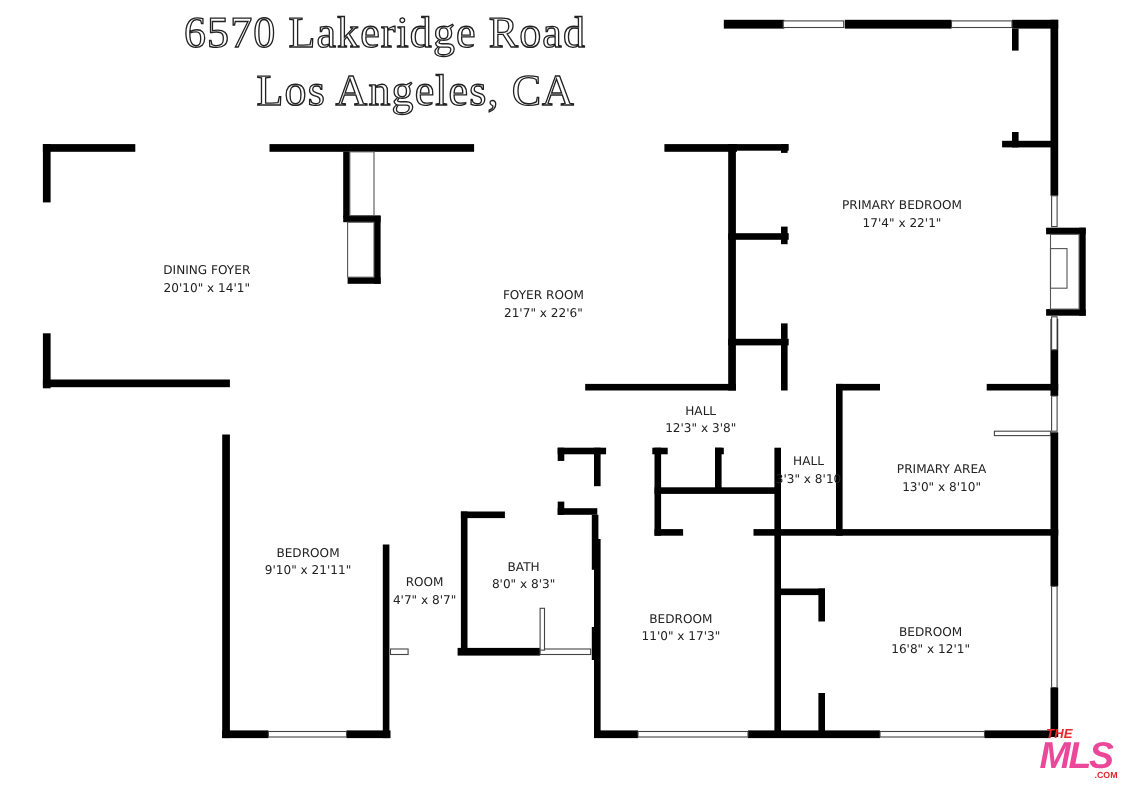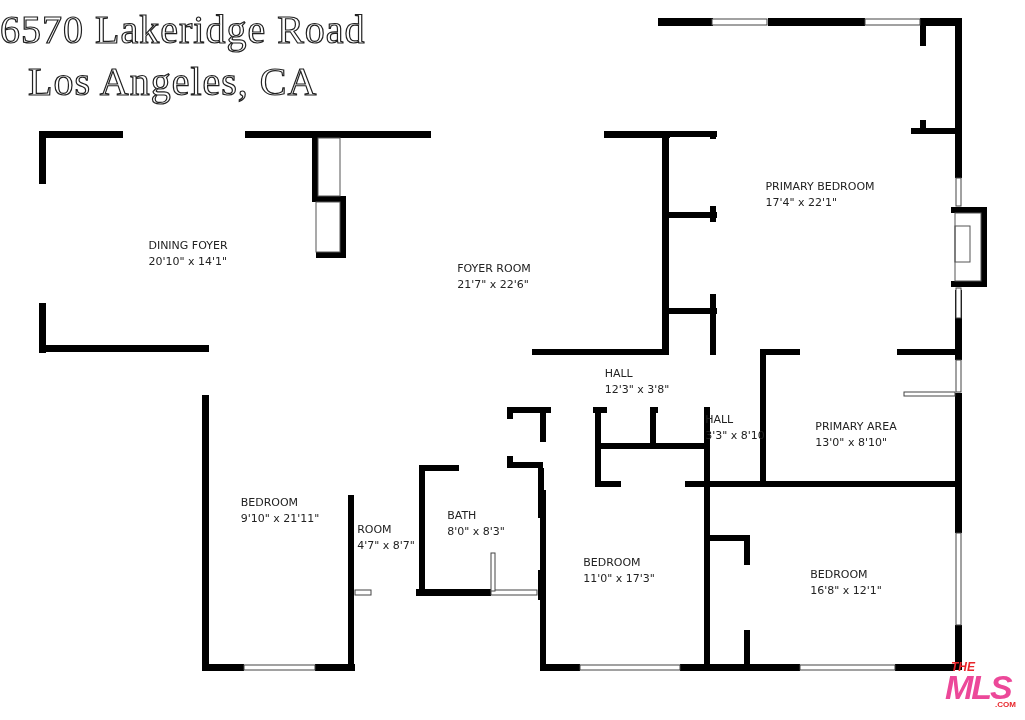--- a/index.html
+++ b/index.html
@@ -1,21 +1,21 @@
 <!DOCTYPE html>
 <html><head>
 <meta charset="utf-8">
 <style>
   html, body { margin:0; padding:0; background:#ffffff; }
   body { width:1025px; height:720px; position:relative; overflow:hidden; font-family:"DejaVu Sans", sans-serif; }
-  .title { position:absolute; left:0; width:700px; text-align:left; font-family:"Liberation Serif", serif; color:#fff; -webkit-text-stroke:1.2px #222; font-size:40px; letter-spacing:1px; }
+  .title { position:absolute; left:0; width:700px; text-align:center; font-family:"Liberation Serif", serif; color:#fff; -webkit-text-stroke:1.2px #222; font-size:40px; letter-spacing:1px; }
   .title.l1 { top:6px; left:0; width:700px; }
   .title.l2 { top:58px; left:0; width:700px;margin-left:28px; }
   svg.plan { position:absolute; left:0; top:0; }
-  .lbl { position:absolute; font-size:11px; color:#222; line-height:16px; white-space:nowrap; transform:translateX(-50%); }
+  .lbl { position:absolute; text-align:center; font-size:11px; color:#222; line-height:16px; white-space:nowrap; transform:translateX(-50%); }
   .logo { position:absolute; left:945px; top:660px; width:75px; height:52px; }
 </style>
 </head>
 <body>
 
 <div class="title l1">6570 Lakeridge Road</div>
 <div class="title l2">Los Angeles, CA</div>
 
 <svg class="plan" width="1025" height="720">
   <g fill="#000">

